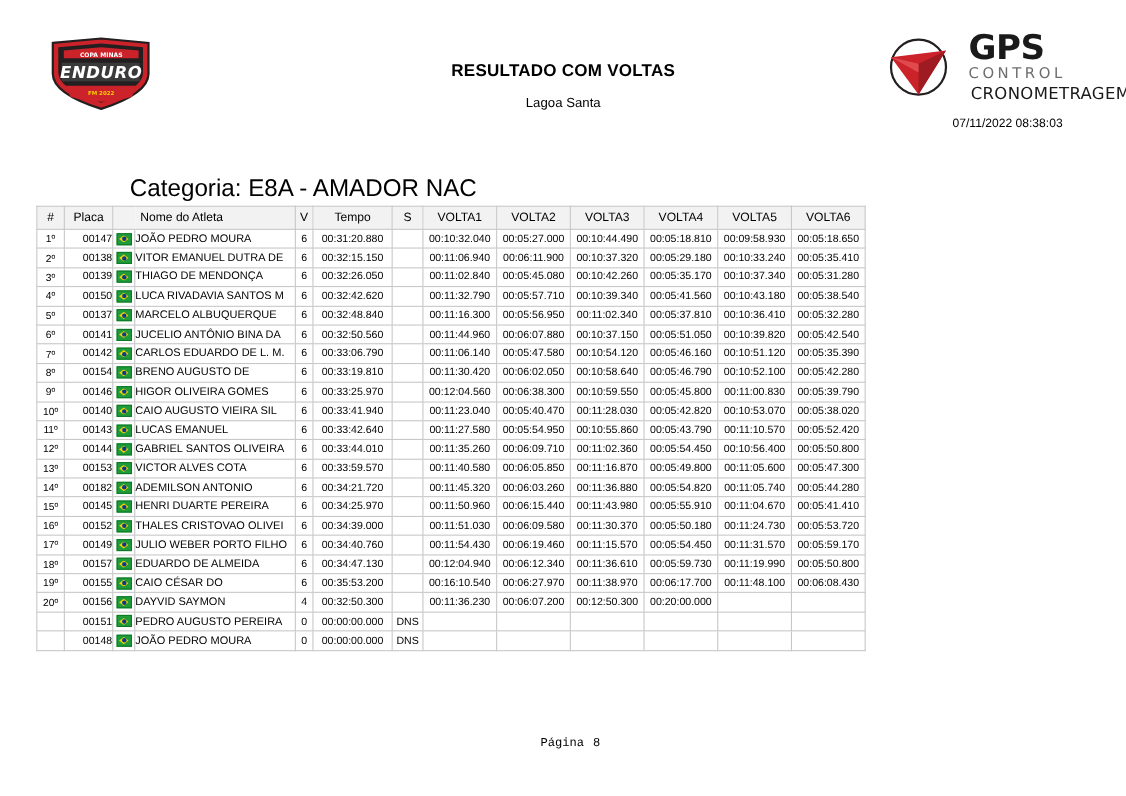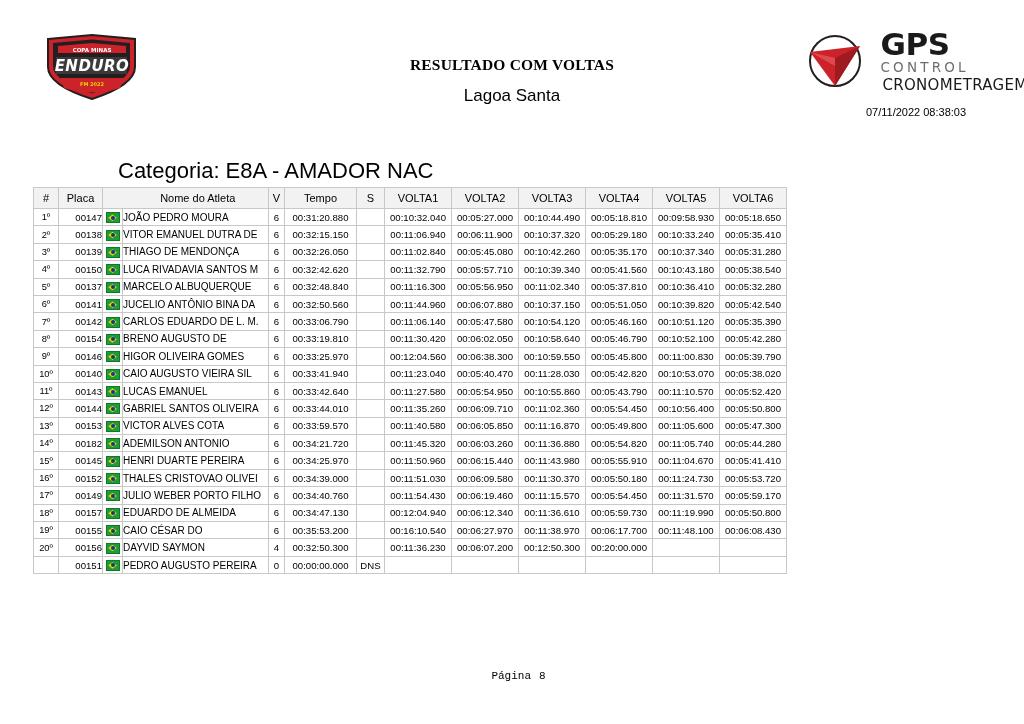--- a/index.html
+++ b/index.html
@@ -43,30 +43,29 @@
     right: 0;
     top: 56px;
     text-align: center;
   }
   .doc-title {
     font-size: 15.5px;
     font-weight: bold;
     letter-spacing: 0.2px;
     margin: 0;
     line-height: 1.1;
-    font-family: Liberation Serif, serif;
   }
   .doc-sub1 {
     font-size: 11.5px;
     margin: 0;
     padding-top: 18px;
     line-height: 1.1;
   }
   .doc-sub2 {
-    font-size: 17px;
+    font-size: 12px;
     margin: 0;
     padding-top: 14px;
     line-height: 1.1;
   }
 
   
   .gps-block {
     position: absolute;
     right: 14px;
     top: 28px;
@@ -151,21 +150,21 @@
     white-space: nowrap;
   }
   table.results thead th {
     background: #f2f2f2;
     font-weight: normal;
     font-size: 11px;
     height: 21px;
     text-align: center;
   }
   table.results thead th.th-name {
-    text-align: center;
+    text-align: left;
     padding-left: 5px;
   }
   table.results thead th.th-flag {
     border-left: 1px solid #c8c8c8;
     border-right: none;
   }
   table.results thead th.th-name {
     border-left: none;
   }
 
@@ -626,19 +625,34 @@
           <td class="v">0</td>
           <td class="tempo">00:00:00.000</td>
           <td class="s">DNS</td>
           <td class="lap"></td>
           <td class="lap"></td>
           <td class="lap"></td>
           <td class="lap"></td>
           <td class="lap"></td>
           <td class="lap"></td>
         </tr>
+        <tr>
+          <td class="pos"></td>
+          <td class="placa">00148</td>
+          <td class="flag"><span class="flag-br"><span class="diamond"></span><span class="globe"></span></span></td>
+          <td class="name">JOÃO PEDRO MOURA</td>
+          <td class="v">0</td>
+          <td class="tempo">00:00:00.000</td>
+          <td class="s">DNS</td>
+          <td class="lap"></td>
+          <td class="lap"></td>
+          <td class="lap"></td>
+          <td class="lap"></td>
+          <td class="lap"></td>
+          <td class="lap"></td>
+        </tr>
       </tbody>
   </table>
 </div>
 
 <div class="footer">
   <span class="pg-label">Página</span><span class="pg-num">8</span>
 </div>
 
 </body></html>

